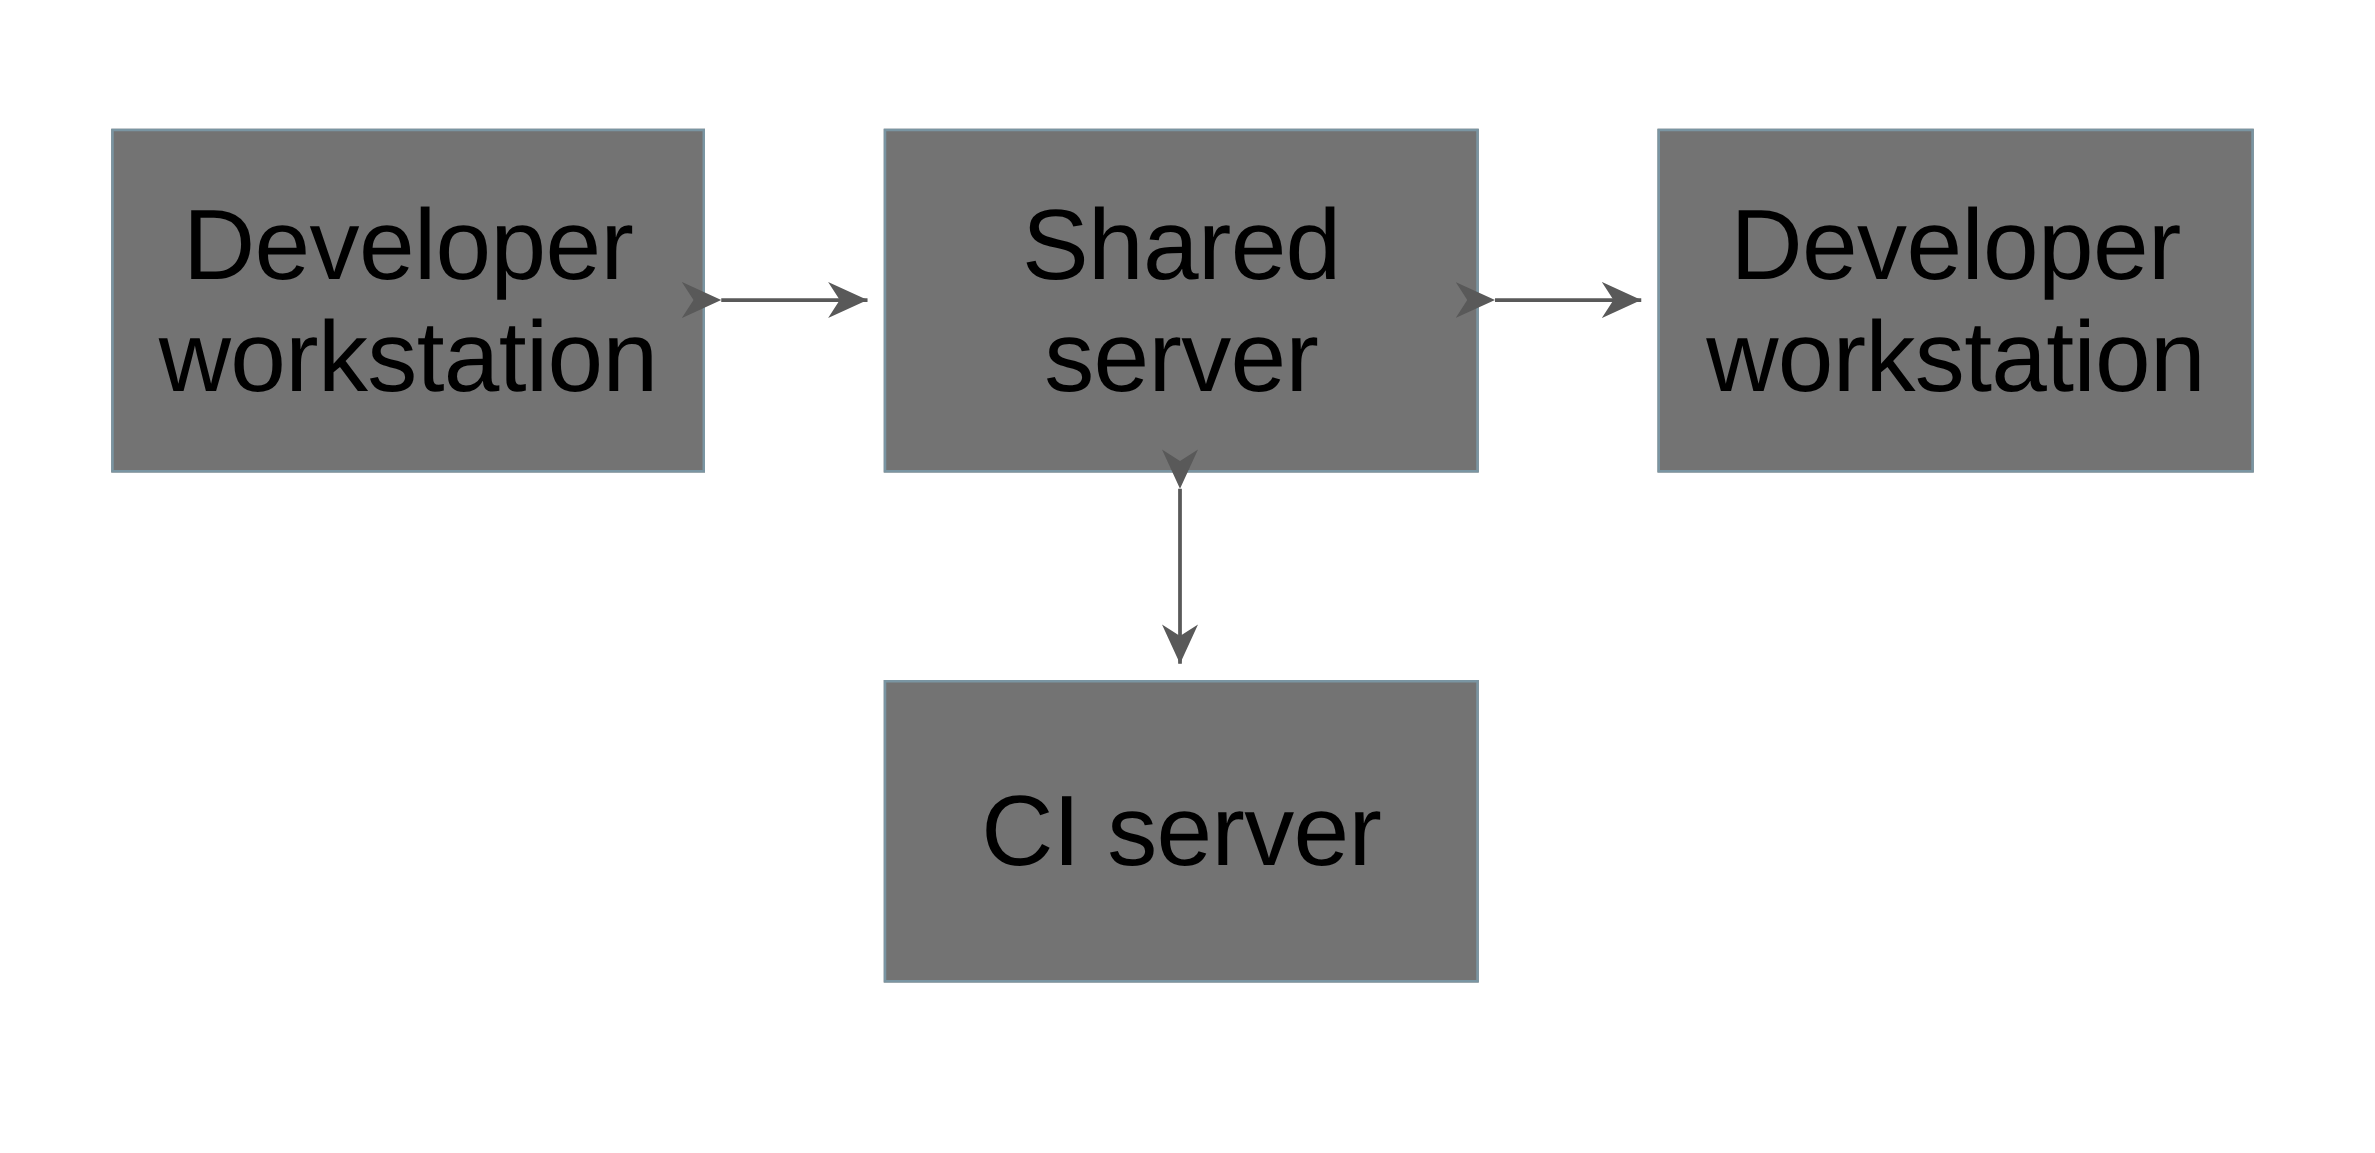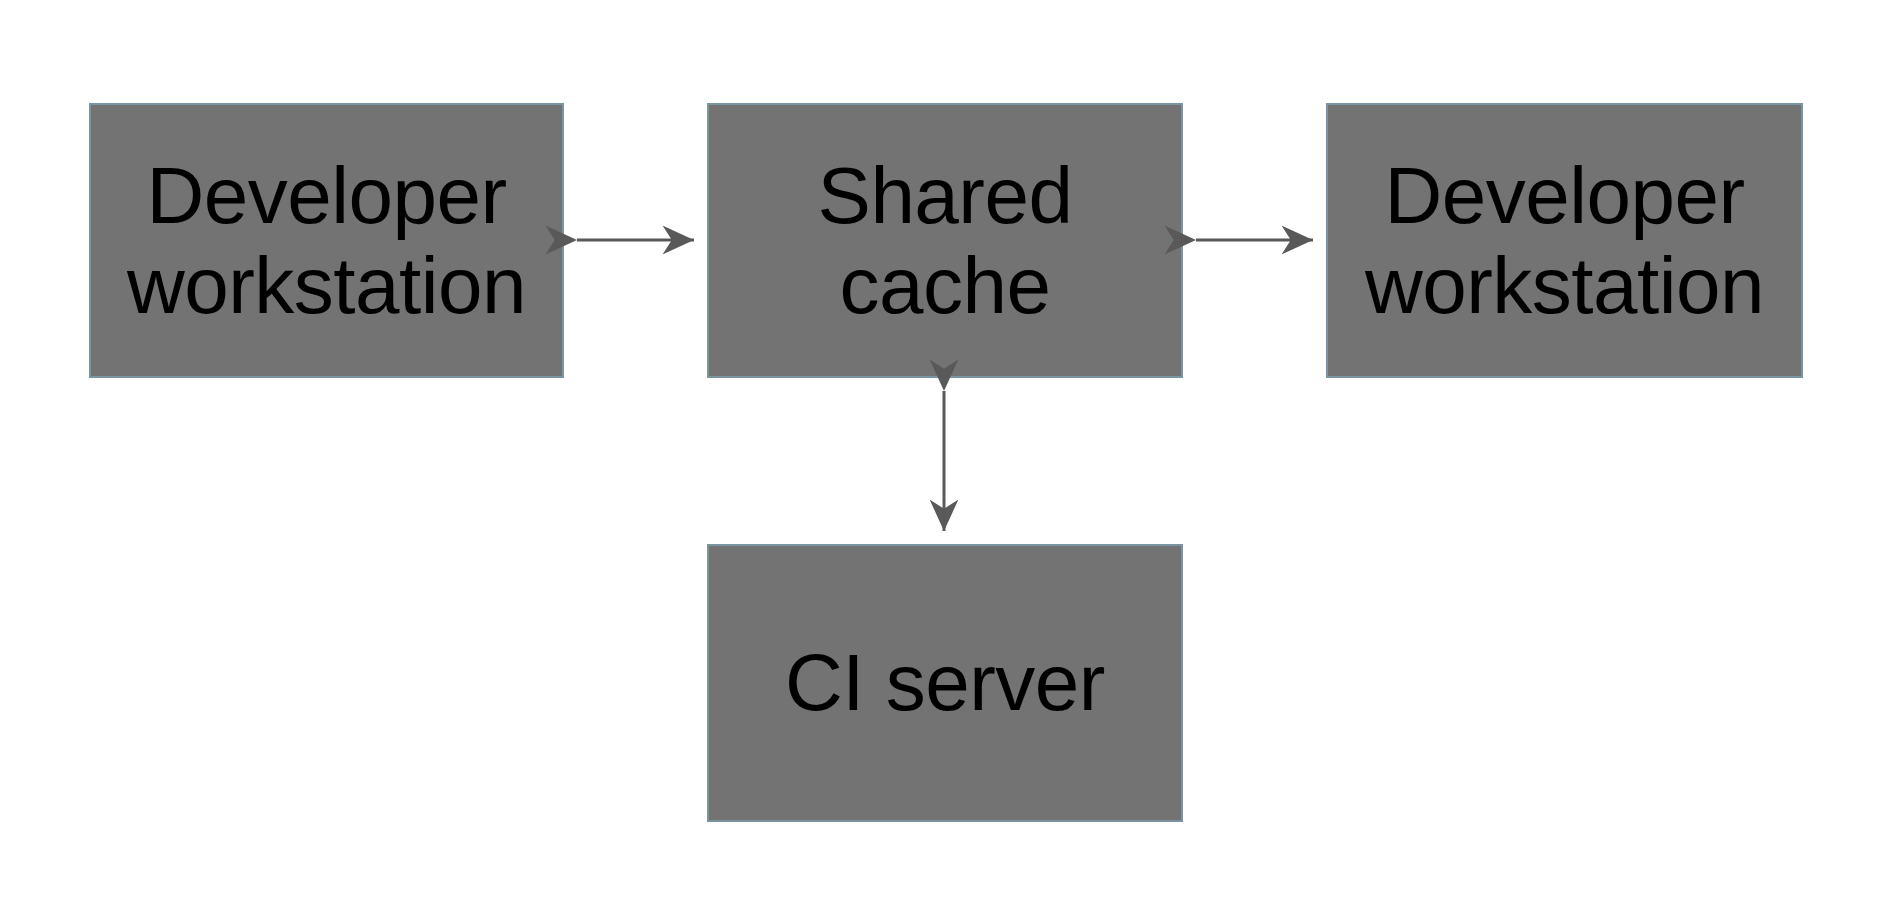--- a/index.html
+++ b/index.html
@@ -31,21 +31,21 @@
     line-height: 90px;
     color: #000000;
     font-weight: 400;
     letter-spacing: -0.5px;
     white-space: pre-line;
     padding: 0 10px;
   }
   #node-dev-left  { left: 89px;   top: 103px; width: 475px; height: 275px; }
   #node-cache     { left: 707px;  top: 103px; width: 476px; height: 275px; }
   #node-dev-right { left: 1326px; top: 103px; width: 477px; height: 275px; }
-  #node-ci        { left: 707px;  top: 544px; width: 476px; height: 278px; text-align: right; }
+  #node-ci        { left: 707px;  top: 544px; width: 476px; height: 242px; text-align: right; }
 
   .edge-svg {
     position: absolute;
     overflow: visible;
     pointer-events: none;
   }
   #edge-left-cache  { left: 563px;  top: 210px; width: 145px; height: 60px; }
   #edge-cache-right { left: 1182px; top: 210px; width: 145px; height: 60px; }
   #edge-cache-ci    { left: 914px;  top: 377px; width: 60px;  height: 168px; }
 </style>
@@ -54,21 +54,21 @@
 
 <div id="canvas">
 
   <div class="node" id="node-dev-left">
     <span class="node-label">Developer
 workstation</span>
   </div>
 
   <div class="node" id="node-cache">
     <span class="node-label">Shared
-cache</span>
+server</span>
   </div>
 
   <div class="node" id="node-dev-right">
     <span class="node-label">Developer
 workstation</span>
   </div>
 
   <div class="node" id="node-ci">
     <span class="node-label">CI server</span>
   </div>

